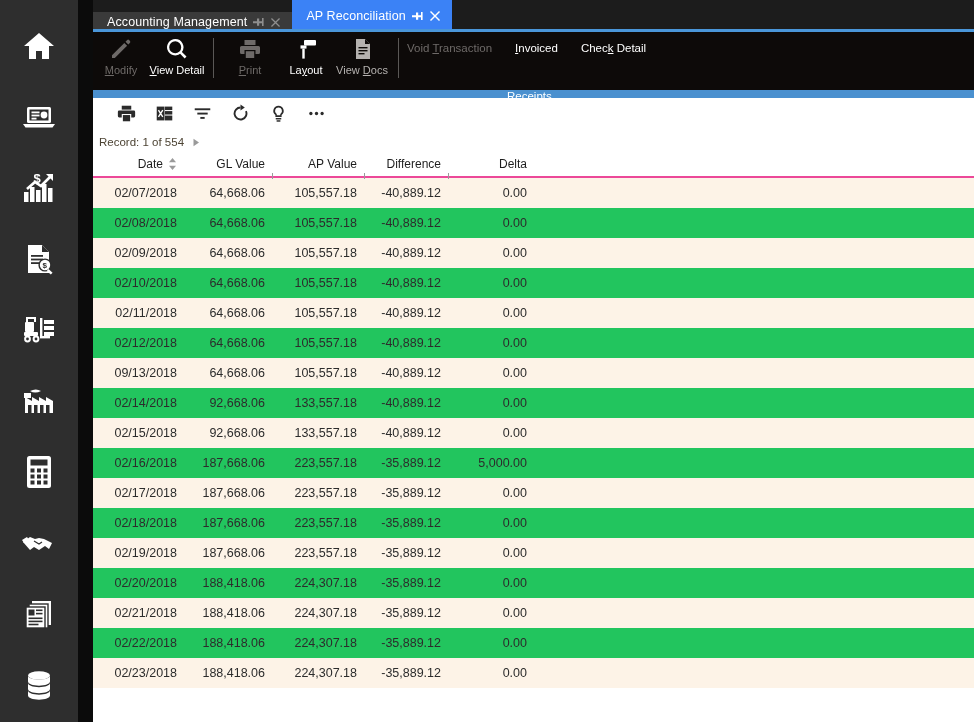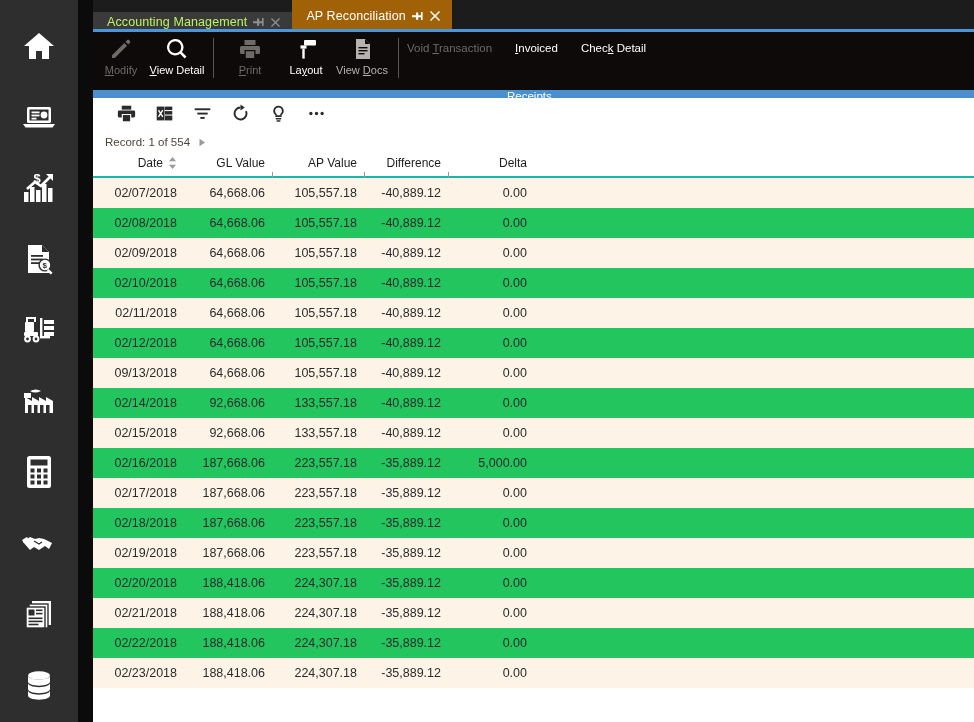--- a/index.html
+++ b/index.html
@@ -50,22 +50,22 @@
     position: relative;
   }
   .tab {
     display: flex; align-items: center;
     padding: 0 12px 0 14px;
     font-size: 12.5px;
     cursor: pointer;
     white-space: nowrap;
     gap: 6px;
   }
-  .tab.inactive { background: #3a3a3a; color: #bef264; margin-top: 12px; }
-  .tab.active   { background: #a16207; color: #ffffff; justify-content: flex-end; }
+  .tab.inactive { background: #3a3a3a; color: #ffffff; margin-top: 12px; }
+  .tab.active   { background: #3b82f6; color: #ffffff; justify-content: flex-end; }
   .tab-label { letter-spacing: .1px; }
   .tab-pin, .tab-close {
     display: inline-flex; align-items: center; justify-content: center;
     cursor: pointer;
   }
   .tab.inactive .tab-pin svg, .tab.inactive .tab-close svg { fill: #8e8e8e; }
   .tab.active  .tab-pin svg, .tab.active  .tab-close svg  { fill: #ffffff; }
   .tab-close { font-size: 12px; line-height: 1; }
 
   
@@ -141,30 +141,30 @@
     width: 38px; height: 30px;
     display: flex; align-items: center; justify-content: center;
     cursor: pointer;
   }
   .gt-btn svg { fill: #2b2b2b; }
 
   
   #record-bar {
     height: 20px; flex: 0 0 20px;
     display: flex; align-items: center;
-    padding-left: 12px; gap: 8px;
+    padding-left: 6px; gap: 8px;
   }
   #record-text { font-size: 11.5px; color: #4d4434; white-space: nowrap; }
   #record-next { display: flex; align-items: center; cursor: pointer; }
 
   
   #grid-head {
     height: 26px; flex: 0 0 26px;
-    display: flex; align-items: flex-end;
-    border-bottom: 2px solid #14b8a6;
+    display: flex; align-items: center;
+    border-bottom: 2px solid #ec4899;
     position: relative;
   }
   .hcell {
     font-size: 12px; color: #1d1d1d;
     display: flex; align-items: center;
     justify-content: flex-end;
     padding-right: 8px;
     height: 26px;
     cursor: pointer;
     position: relative;

